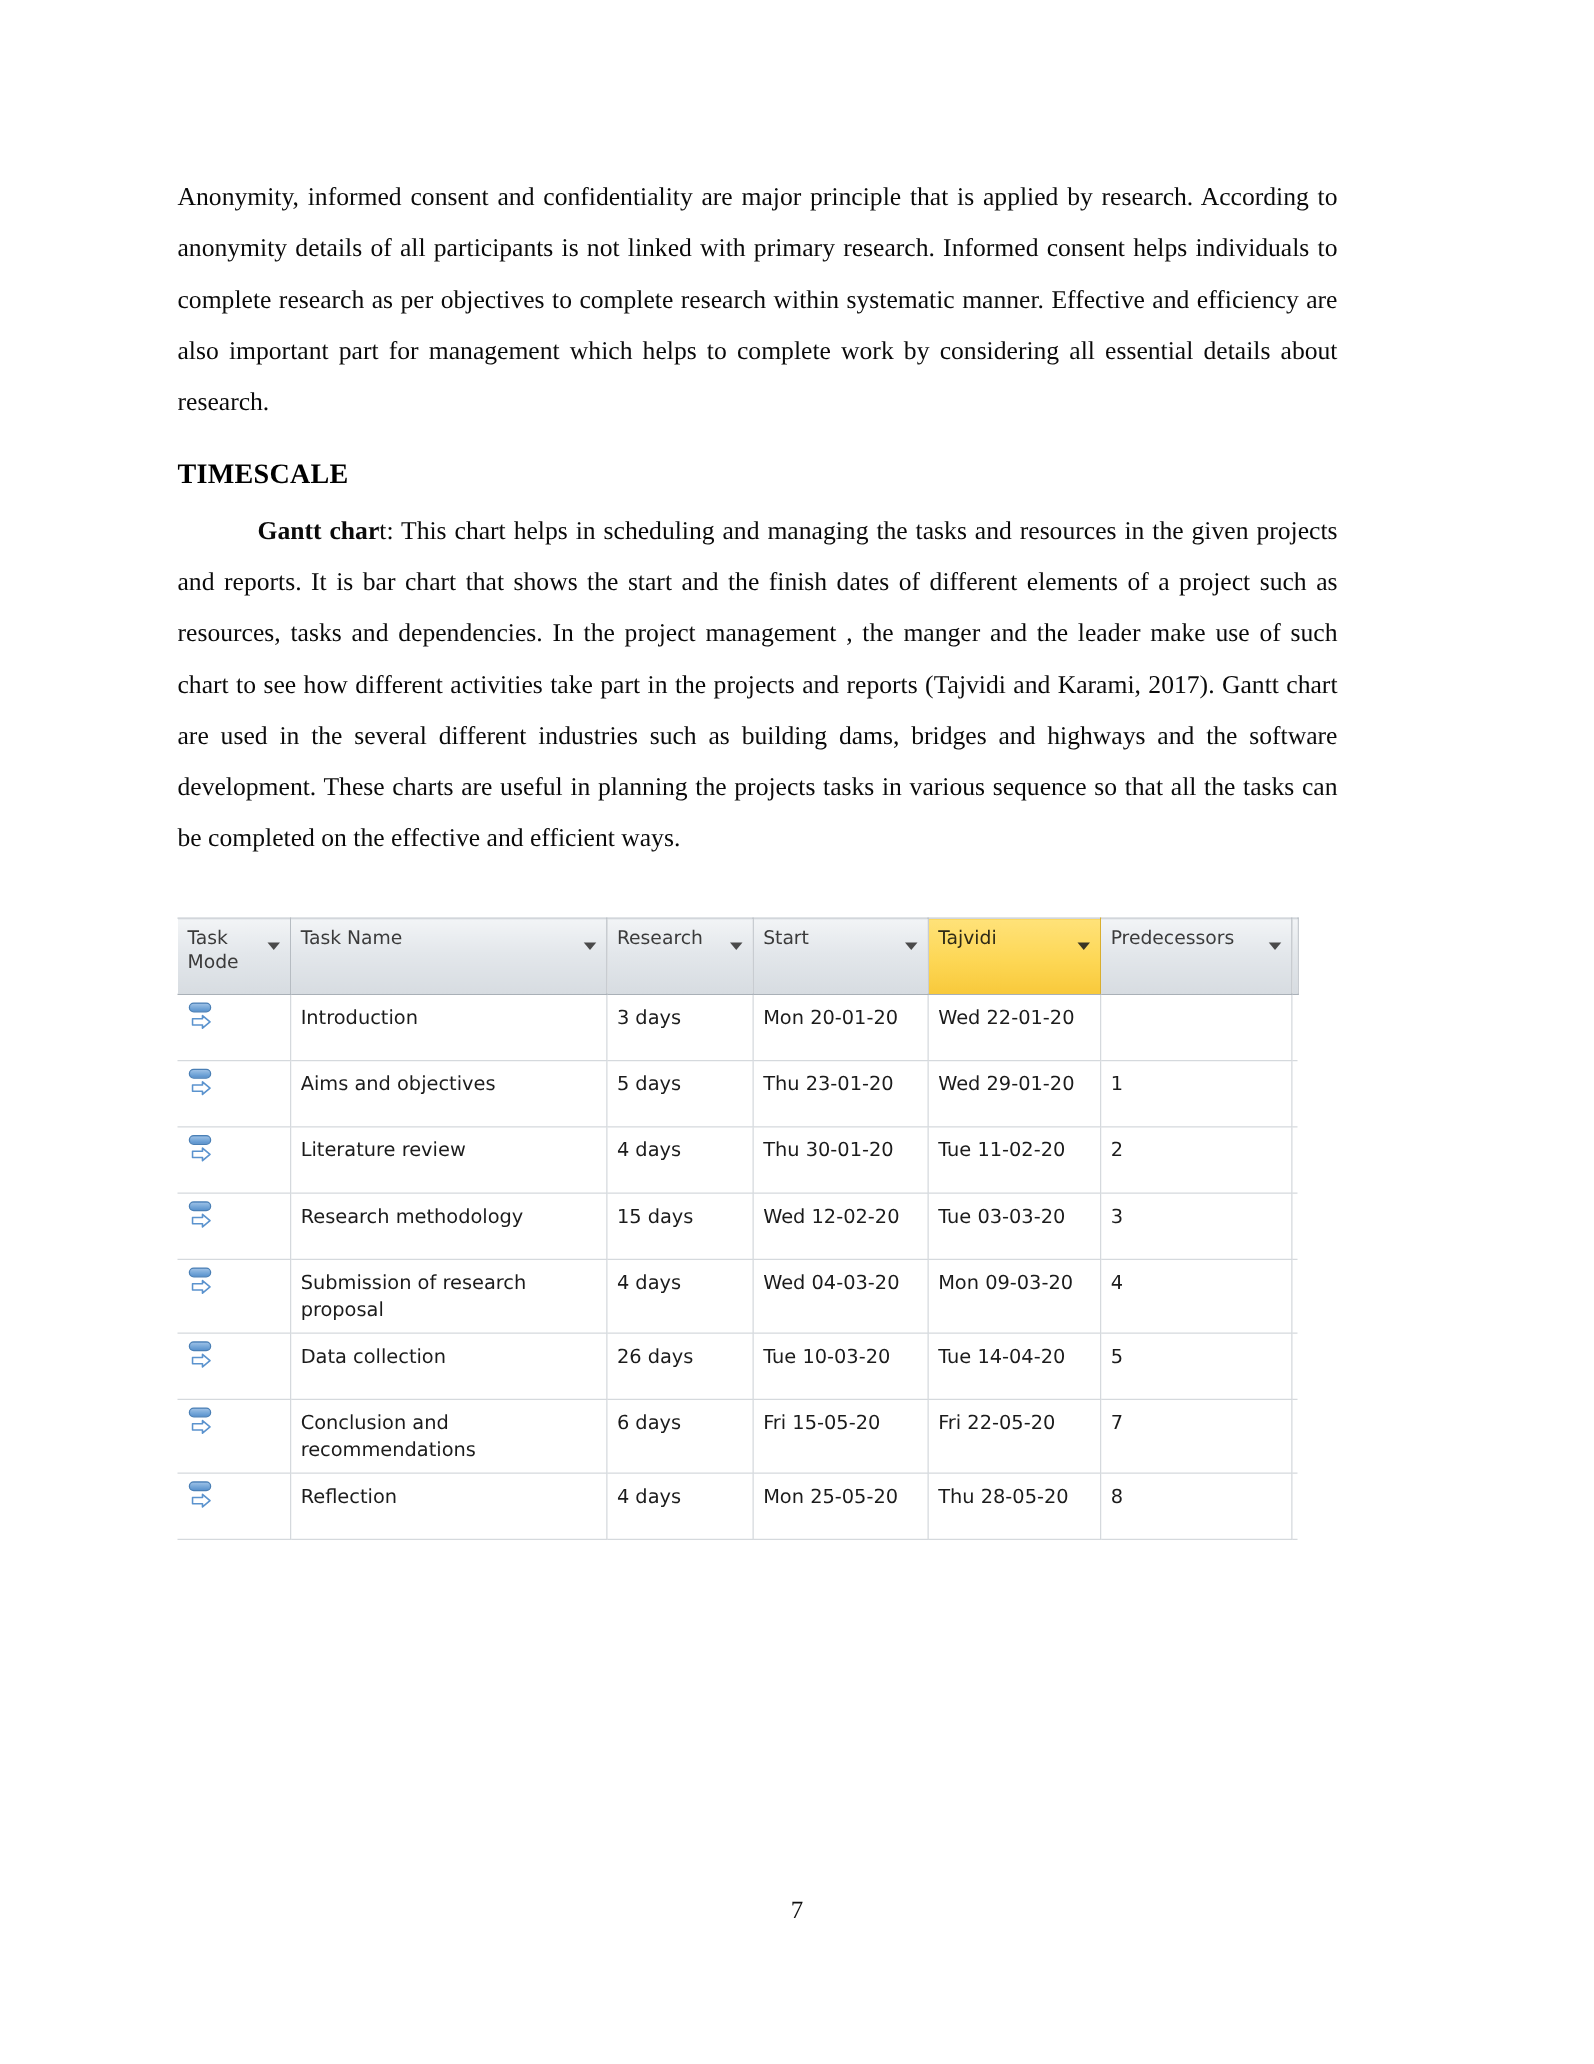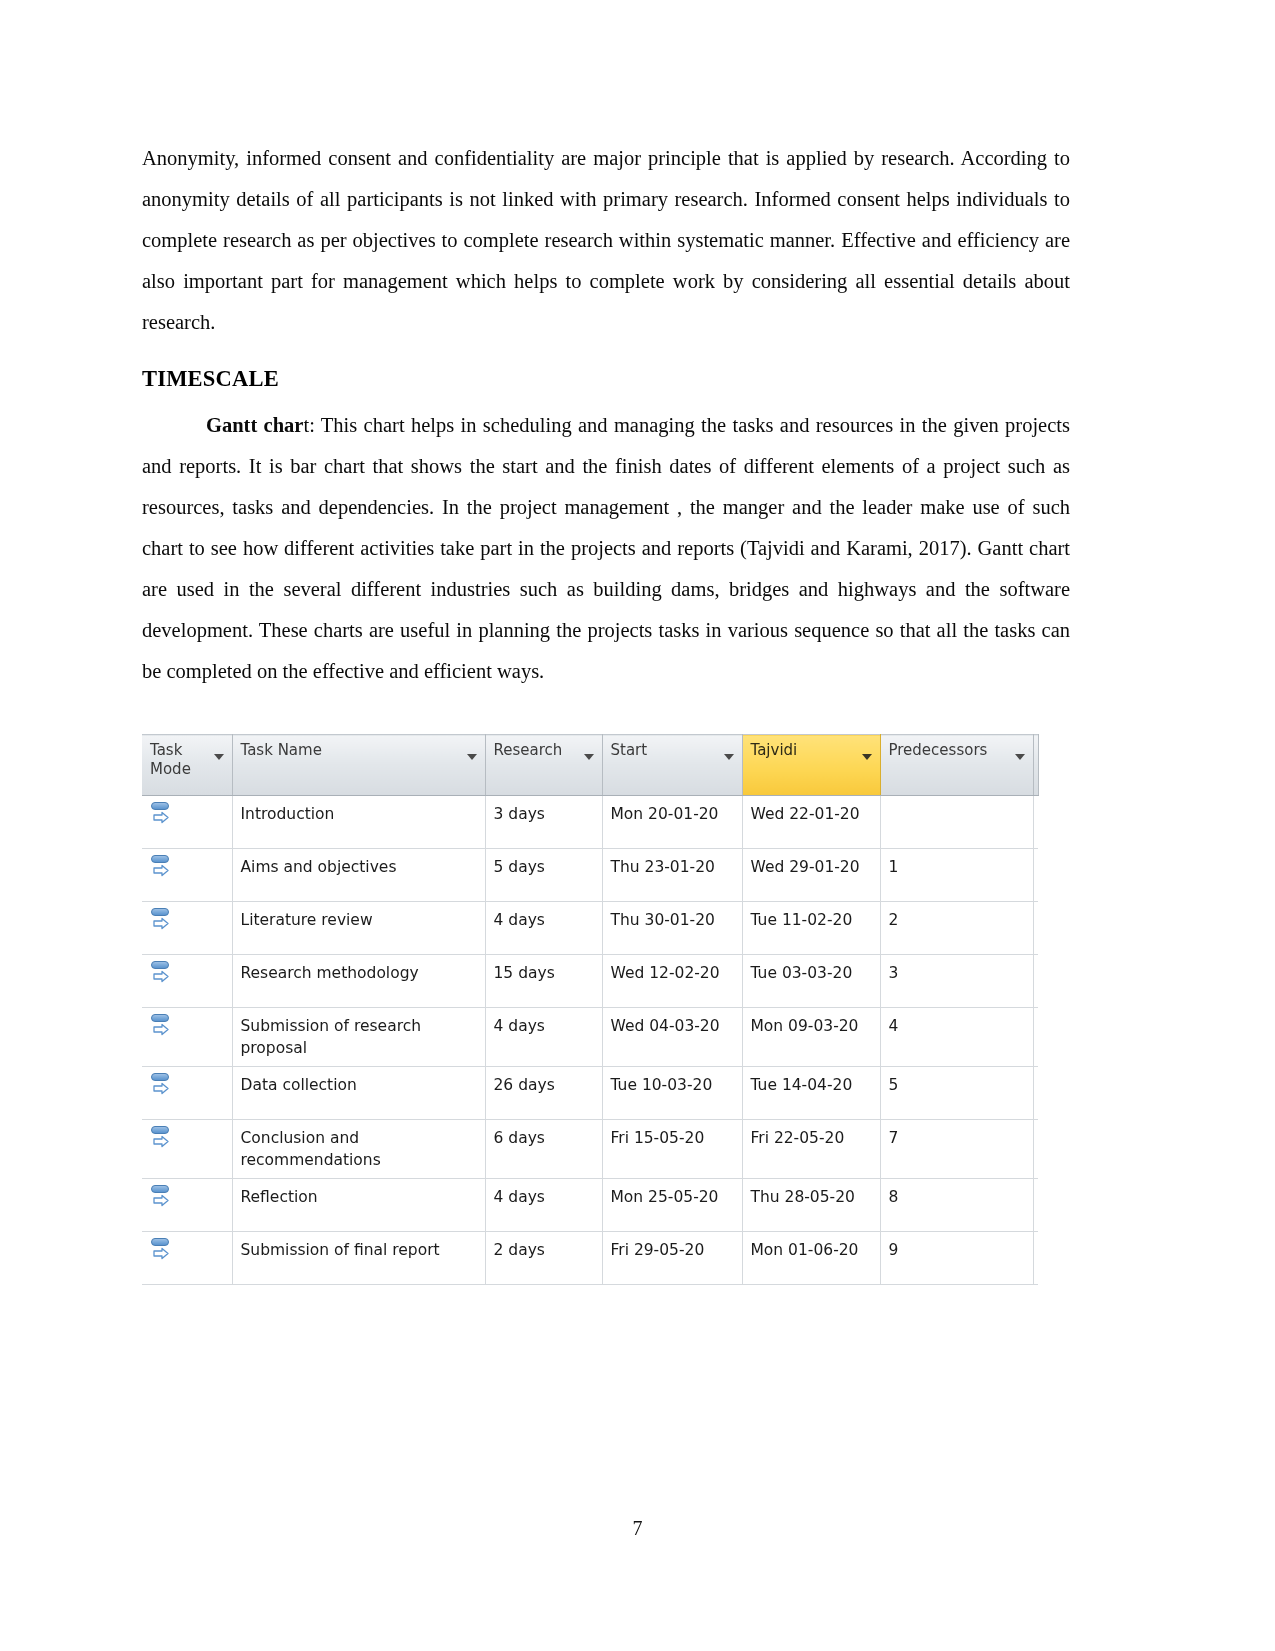--- a/index.html
+++ b/index.html
@@ -355,35 +355,19 @@
                 </svg>
               </span>
             </td>
             <td class="name-cell">Reflection</td>
             <td>4 days</td>
             <td>Mon 25-05-20</td>
             <td>Thu 28-05-20</td>
             <td>8</td>
             <td class="extra-cell"></td>
           </tr>
-          <tr>
-            <td class="mode-cell">
-              <span class="task-mode-icon">
-                <span class="tmi-bar"></span>
-                <svg class="tmi-arrow" viewBox="0 0 16 13" xmlns="http://www.w3.org/2000/svg">
-                  <path d="M1 4 H9 V1.5 L15 6.5 L9 11.5 V9 H1 Z" fill="#ffffff" stroke="#5b93ce" stroke-width="1.3" stroke-linejoin="round"></path>
-                </svg>
-              </span>
-            </td>
-            <td class="name-cell">Submission of final report</td>
-            <td>2 days</td>
-            <td>Fri 29-05-20</td>
-            <td>Mon 01-06-20</td>
-            <td>9</td>
-            <td class="extra-cell"></td>
-          </tr>
         </tbody>
     </table>
   </div>
 
   <div class="page-number">7</div>
 
 </div>
 
 </body></html>

